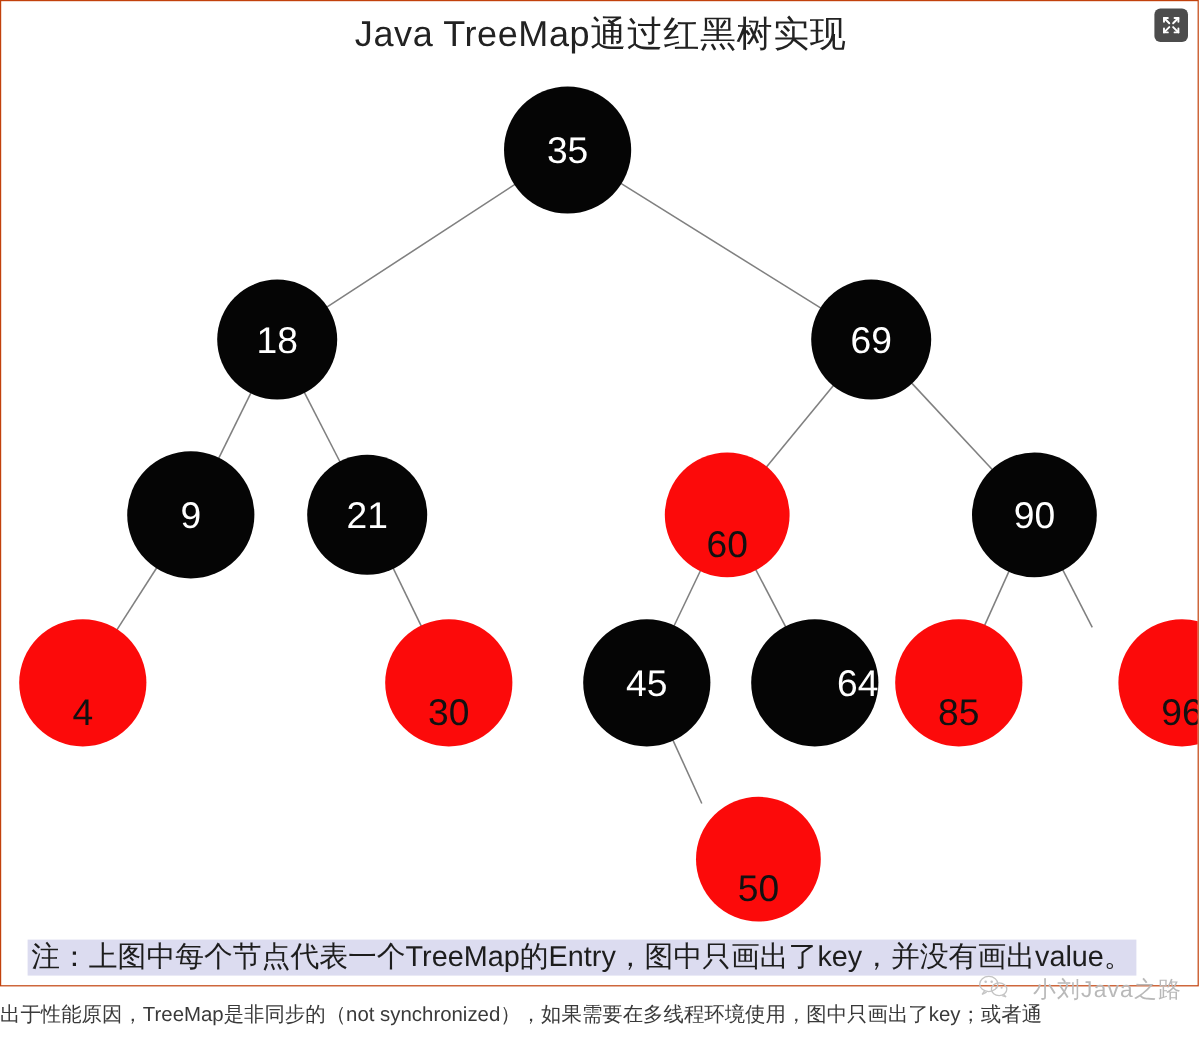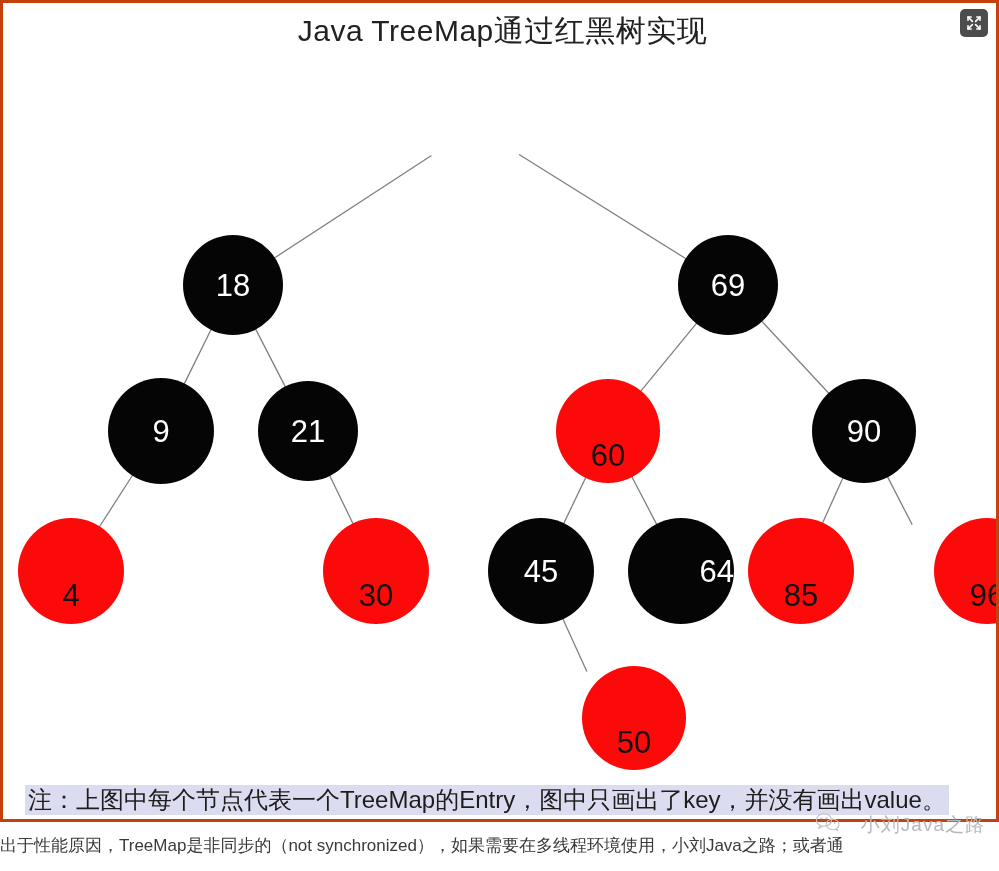--- a/index.html
+++ b/index.html
@@ -16,21 +16,21 @@
   }
 
   
   #figure {
     position: absolute;
     left: 0;
     top: 0;
     width: 999px;
     height: 822px;
     box-sizing: border-box;
-    border: 3px solid #c2410c;
+    border: 1px solid #c2410c;
     background: #ffffff;
     overflow: hidden;
   }
 
   #figure-title {
     position: absolute;
     left: 0;
     top: 8px;
     width: 999px;
     text-align: center;
@@ -182,20 +182,23 @@
         <line x1="326.40829417410873" y1="472.0758997702239" x2="350.28099393768053" y2="521.2255757540481"></line>
         <line x1="582.9841431367588" y1="474.0032829978174" x2="560.4475403311478" y2="521.0946918453626"></line>
         <line x1="628.5798266184111" y1="473.2215852955828" x2="653.9578238400514" y2="521.8917169535234"></line>
         <line x1="840.0714014562313" y1="474.5079967639304" x2="819.3389632210975" y2="520.5800817308944"></line>
         <line x1="884.3247486436588" y1="473.3536779182255" x2="909.2179033437204" y2="521.7570342794563"></line>
         <line x1="559.5662449157003" y1="615.3169851135513" x2="583.8484905634479" y2="668.5929569078631"></line>
       </g>
   </svg>
 
   <div id="nodes-layer">
+      <div class="tree-node node-black" style="left: 419px; top: 71px; width: 106px; height: 106px;">
+        <span class="node-label">35</span>
+      </div>
       <div class="tree-node node-black" style="left: 180px; top: 232px; width: 100px; height: 100px;">
         <span class="node-label">18</span>
       </div>
       <div class="tree-node node-black" style="left: 675px; top: 232px; width: 100px; height: 100px;">
         <span class="node-label">69</span>
       </div>
       <div class="tree-node node-black" style="left: 105px; top: 375px; width: 106px; height: 106px;">
         <span class="node-label">9</span>
       </div>
       <div class="tree-node node-black" style="left: 255px; top: 378px; width: 100px; height: 100px;">
@@ -249,13 +252,13 @@
         <circle cx="6.4" cy="6.2" r="1.05"></circle>
         <circle cx="11.4" cy="6.2" r="1.05"></circle>
         <circle cx="15.4" cy="11.1" r="0.9"></circle>
         <circle cx="19.7" cy="11.1" r="0.9"></circle>
       </g>
     </svg>
   </span>
   <span class="wm-text">小刘Java之路</span>
 </div>
 
-<div id="caption">出于性能原因，TreeMap是非同步的（not synchronized），如果需要在多线程环境使用，小刘Java之路；或者通</div>
+<div id="caption">出于性能原因，TreeMap是非同步的（not synchronized），如果需要在多线程环境使用，图中只画出了key；或者通</div>
 
 </body></html>

